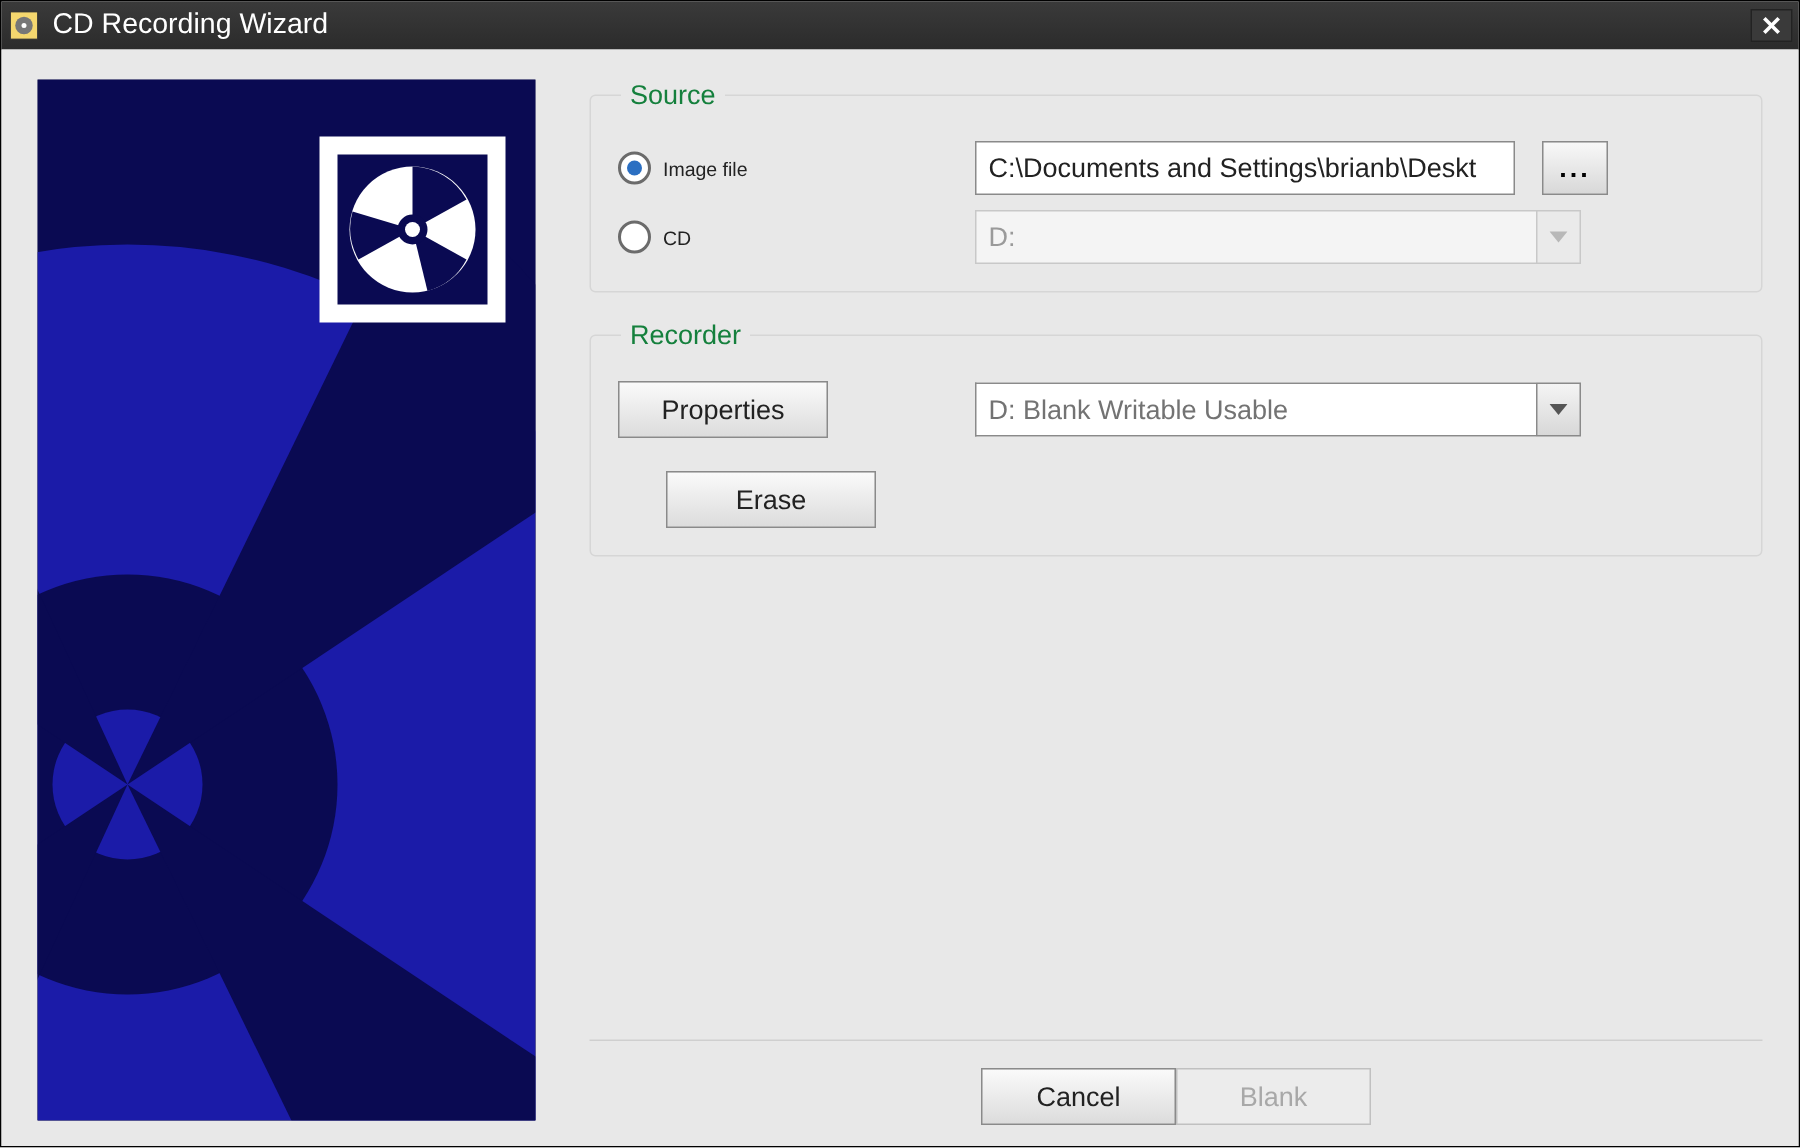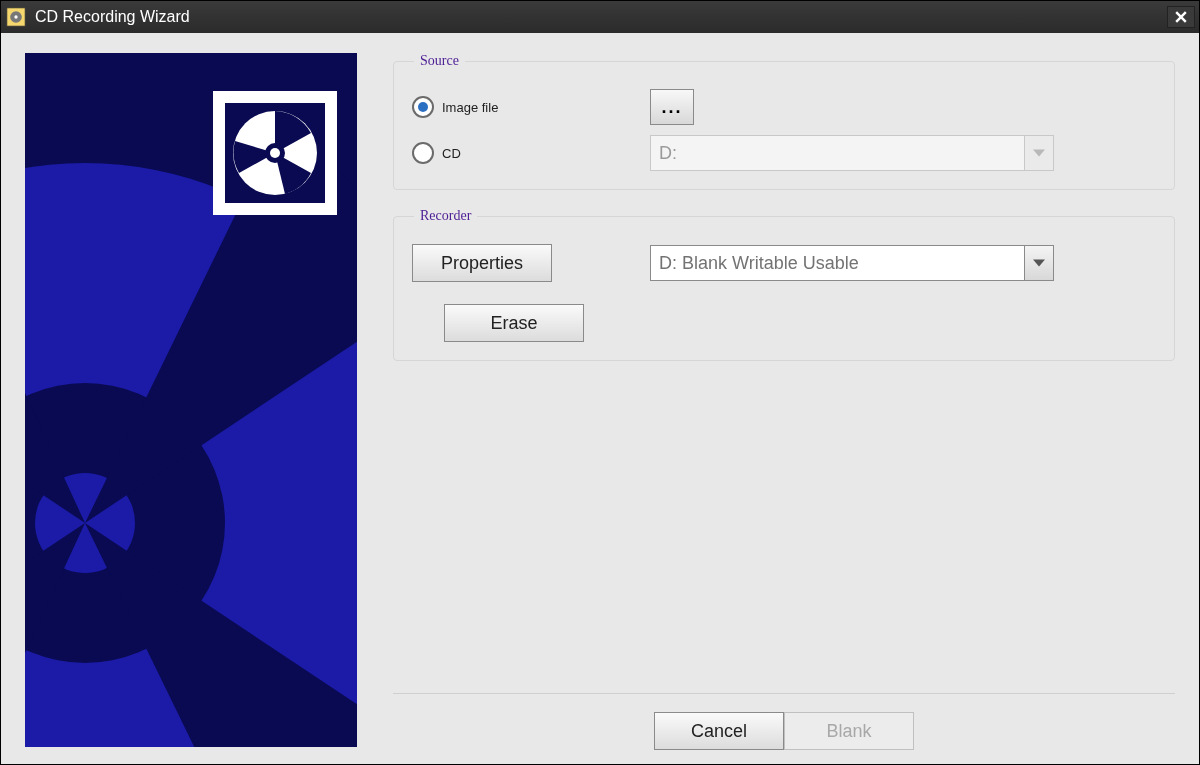--- a/index.html
+++ b/index.html
@@ -25,21 +25,21 @@
     align-items: center;
     padding: 0 4px;
   }
   .titlebar .app-icon {
     width: 22px; height: 22px;
     margin-right: 8px;
     display: inline-flex; align-items: center; justify-content: center;
   }
   .titlebar .title {
     flex: 1;
-    font-size: 16px;
+    font-size: 19px;
     font-weight: 500;
   }
   .titlebar .close-btn {
     width: 28px; height: 22px;
     background: #3a3a3a;
     border: 1px solid #222;
     display: flex; align-items: center; justify-content: center;
     color: #fff;
     cursor: pointer;
   }
@@ -70,25 +70,24 @@
   }
 
   fieldset.group {
     border: 1px solid #d6d6d6;
     border-radius: 4px;
     margin: 0 0 18px 0;
     padding: 14px 18px 18px 18px;
     background: #e8e8e8;
   }
   fieldset.group legend {
-    color: #4c1d95;
-    font-size: 14px;
+    color: #15803d;
+    font-size: 18px;
     padding: 0 6px;
     margin-left: 2px;
-    font-family: Liberation Serif, serif;
   }
 
   .row {
     display: flex;
     align-items: center;
     gap: 18px;
     margin-top: 10px;
   }
   .row:first-of-type { margin-top: 6px; }
 
@@ -248,20 +247,21 @@
     <div class="main">
 
       <fieldset class="group">
         <legend>Source</legend>
 
         <div class="row">
           <label class="radio-wrap">
             <span class="radio-circle checked"></span>
             <span class="radio-label">Image file</span>
           </label>
+          <input type="text" class="text-input" value="C:\Documents and Settings\brianb\Deskt" style="">
           <button class="browse-btn">
             <span>...</span>
           </button>
         </div>
 
         <div class="row" style="">
           <label class="radio-wrap">
             <span class="radio-circle"></span>
             <span class="radio-label">CD</span>
           </label>

